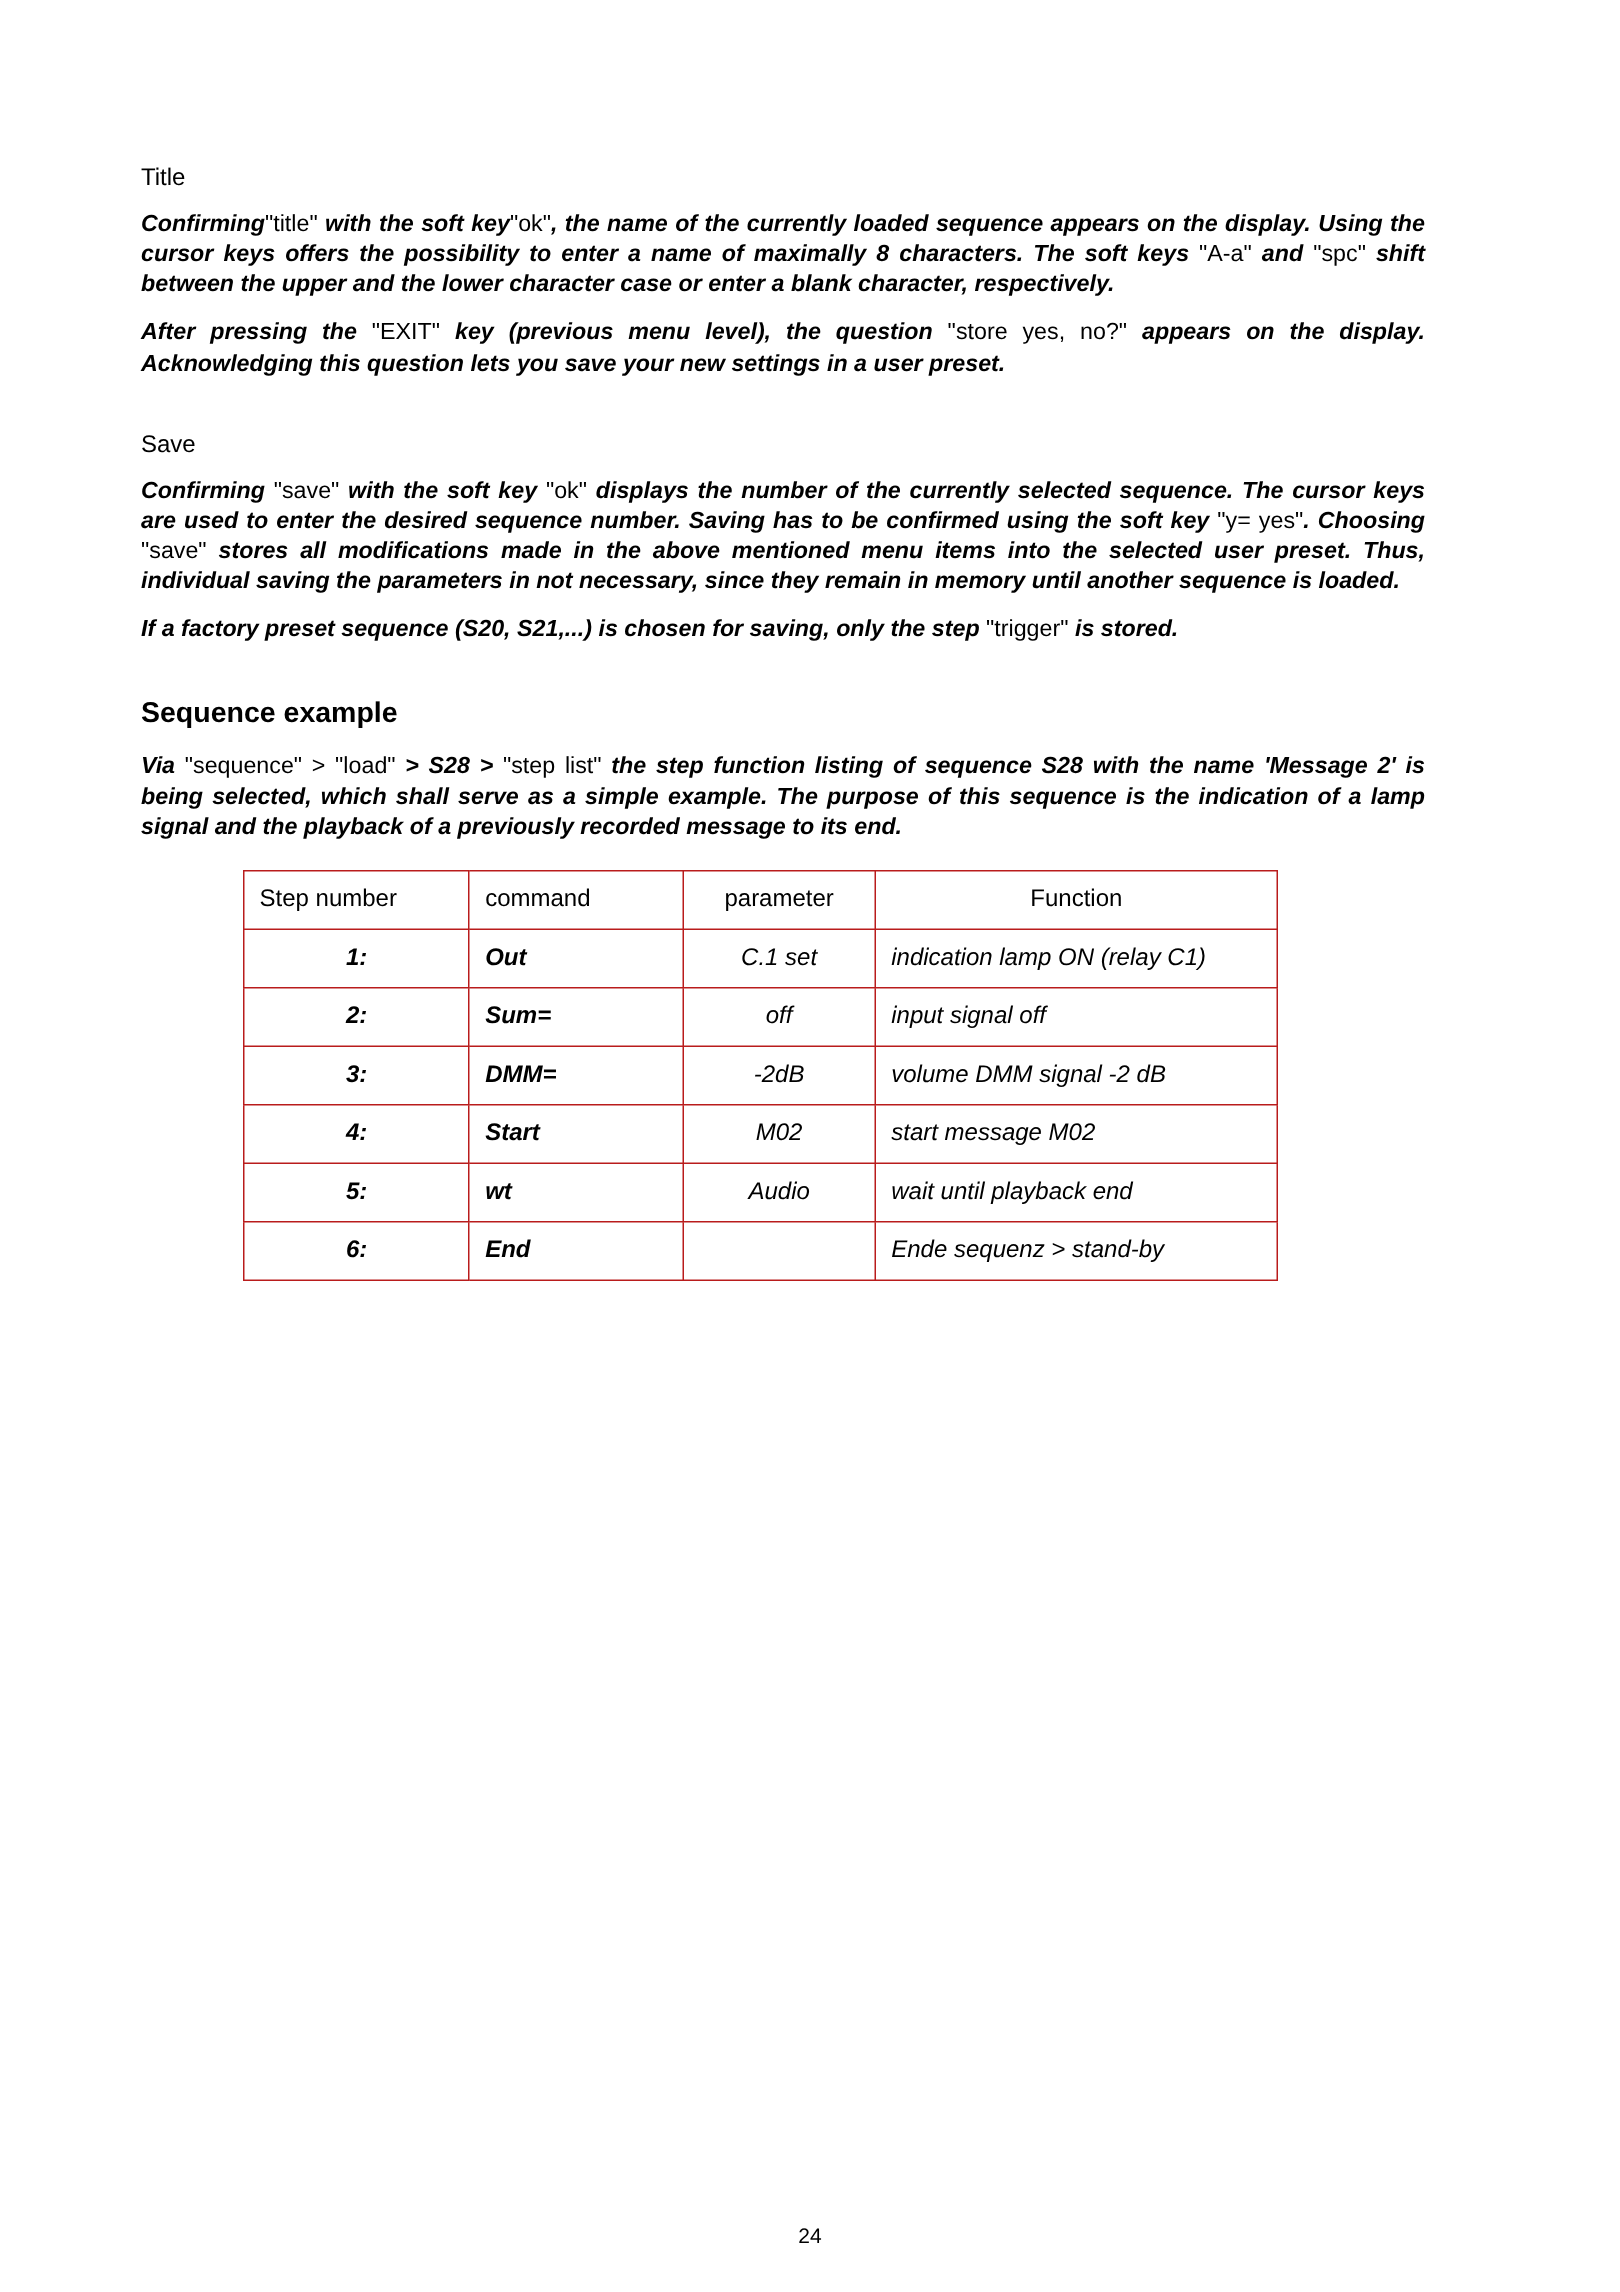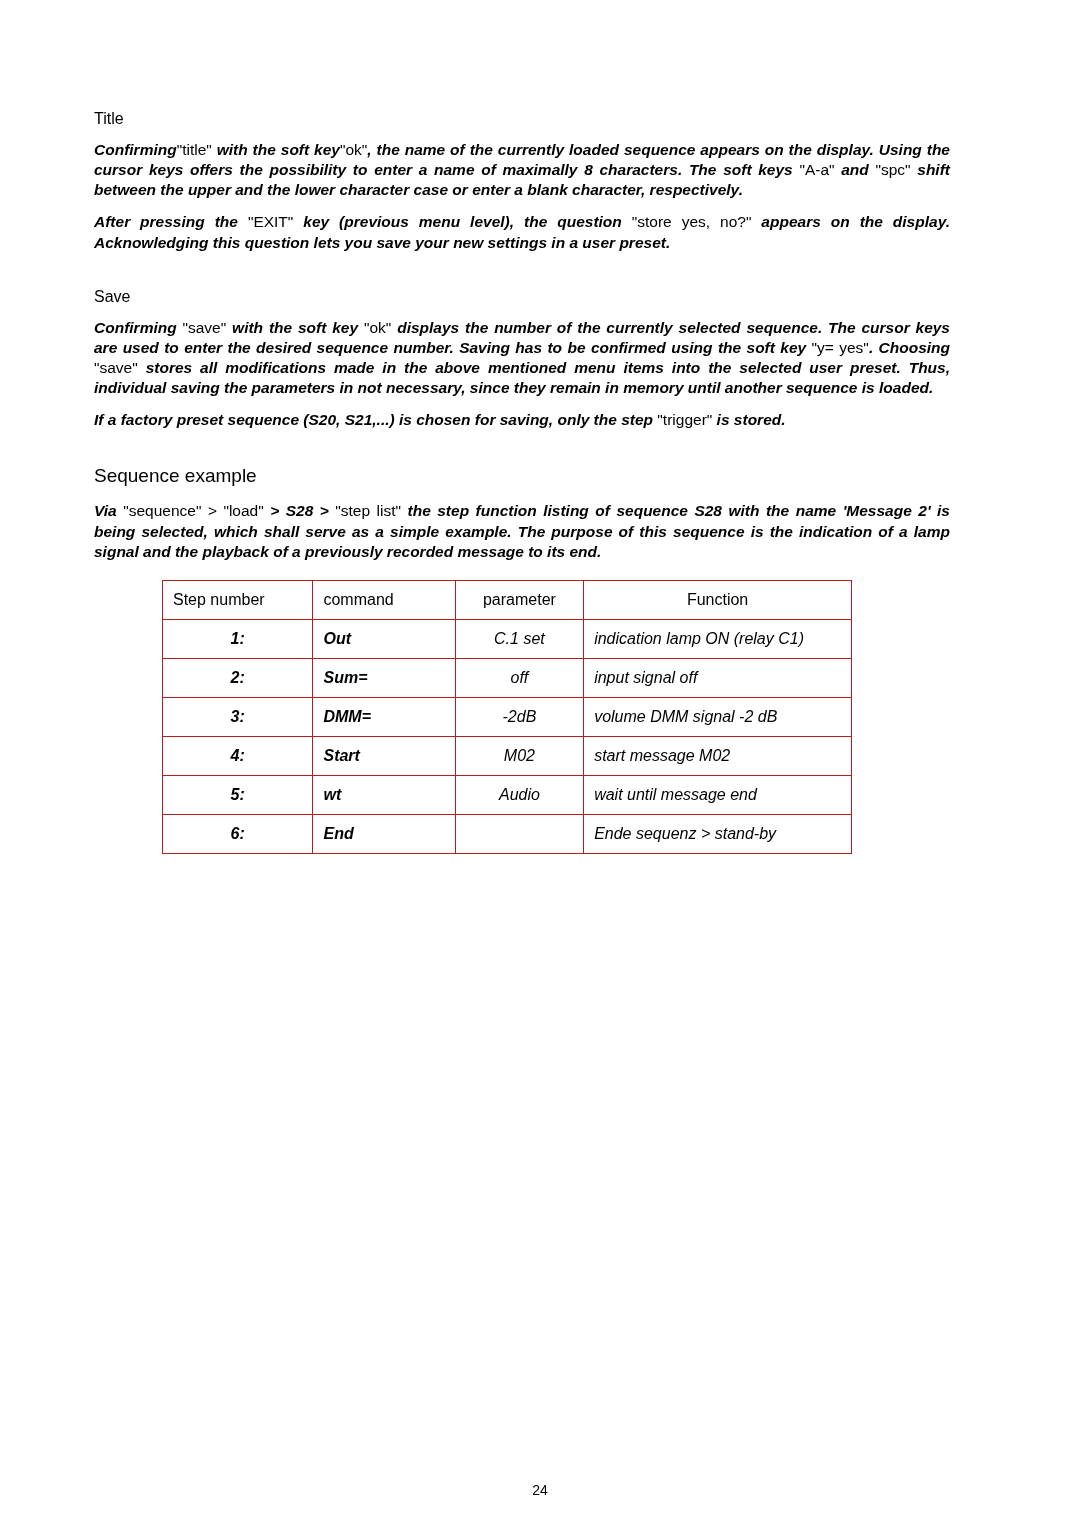--- a/index.html
+++ b/index.html
@@ -16,20 +16,21 @@
     position: relative;
   }
   .section-heading {
     font-size: 16px;
     font-weight: normal;
     margin: 0 0 12px 0;
   }
   .section-heading.bigger {
     font-size: 19px;
     margin-bottom: 14px;
+    font-weight: bold;
   }
   .para {
     font-size: 15.5px;
     line-height: 1.3;
     margin: 0 0 12px 0;
     text-align: justify;
   }
   .para .bi { font-weight: bold; font-style: italic; }
   .para .r  { font-weight: normal; font-style: normal; }
   .block { margin-bottom: 35px; }
@@ -130,21 +131,21 @@
         <tr>
           <td class="stepnum">4:</td>
           <td class="cmd">Start</td>
           <td class="param">M02</td>
           <td class="func">start message M02</td>
         </tr>
         <tr>
           <td class="stepnum">5:</td>
           <td class="cmd">wt</td>
           <td class="param">Audio</td>
-          <td class="func">wait until message end</td>
+          <td class="func">wait until playback end</td>
         </tr>
         <tr>
           <td class="stepnum">6:</td>
           <td class="cmd">End</td>
           <td class="param"></td>
           <td class="func">Ende sequenz &gt; stand-by</td>
         </tr>
       </tbody>
     </table>
   </div>

